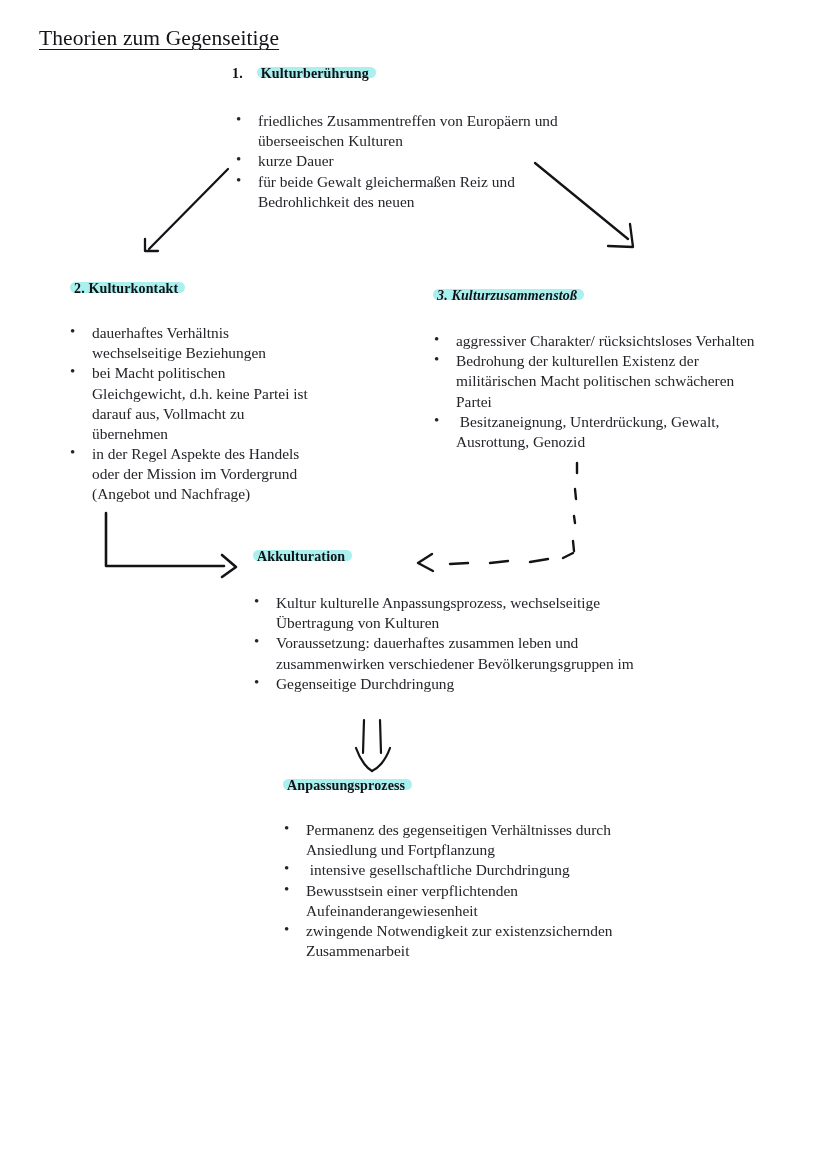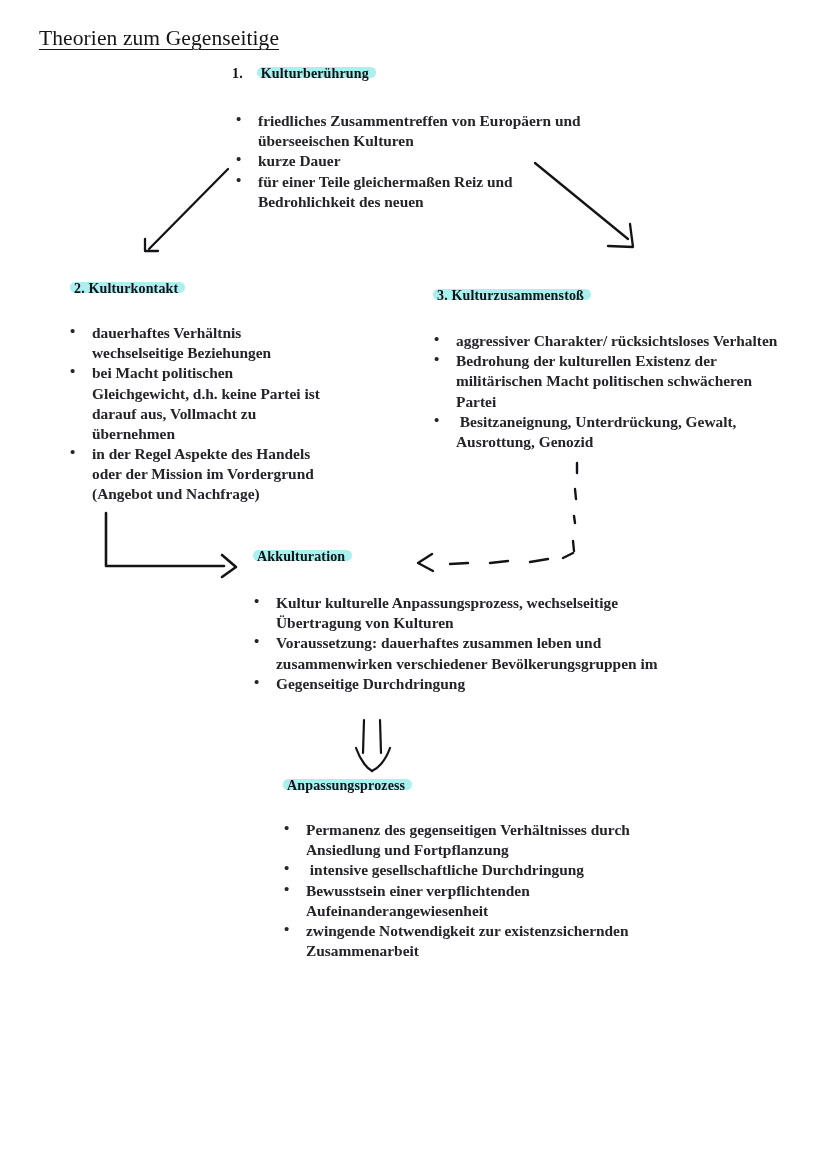--- a/index.html
+++ b/index.html
@@ -72,21 +72,20 @@
   
   .bullets {
     font-size: 15.4px;
     line-height: 1.31;
     color: #24242a;
   }
   .bullets .li {
     position: relative;
     padding-left: 26px;
     margin-bottom: 0px;
-    font-weight: bold;
   }
   .bullets .li::before {
     content: "\2022";
     position: absolute;
     left: 4px;
     top: -1px;
     font-size: 15px;
     color: #24242a;
   }
   .bullets .li .ln { display: block; white-space: pre; }
@@ -113,21 +112,21 @@
 
   <div class="blk bullets" id="bl-beruehrung" style="left:232px; top:111px; width:400px;">
       <div class="li">
         <span class="ln">friedliches Zusammentreffen von Europäern und</span>
         <span class="ln">überseeischen Kulturen</span>
       </div>
       <div class="li">
         <span class="ln">kurze Dauer</span>
       </div>
       <div class="li">
-        <span class="ln">für einer Teile gleichermaßen Reiz und</span>
+        <span class="ln">für beide Gewalt gleichermaßen Reiz und</span>
         <span class="ln">Bedrohlichkeit des neuen</span>
       </div>
     </div>
 
   <div class="blk heading" style="left:70px; top:281px;font-family:Liberation Serif, serif;">
     <span class="hl" style="--hl: #a9f0ef;">2. Kulturkontakt</span>
   </div>
 
   <div class="blk bullets" id="bl-kontakt" style="left:66px; top:323px; width:330px;">
       <div class="li">
@@ -140,21 +139,21 @@
         <span class="ln">darauf aus, Vollmacht zu</span>
         <span class="ln">übernehmen</span>
       </div>
       <div class="li">
         <span class="ln">in der Regel Aspekte des Handels</span>
         <span class="ln">oder der Mission im Vordergrund</span>
         <span class="ln">(Angebot und Nachfrage)</span>
       </div>
     </div>
 
-  <div class="blk heading" style="left:433px; top:288px;">
+  <div class="blk heading" style="left:433px; top:288px;font-style:italic;">
     <span class="hl" style="--hl: #a9f0ef;">3. Kulturzusammenstoß</span>
   </div>
 
   <div class="blk bullets" id="bl-zusammenstoss" style="left:430px; top:331px; width:380px;">
       <div class="li">
         <span class="ln">aggressiver Charakter/ rücksichtsloses Verhalten</span>
       </div>
       <div class="li">
         <span class="ln">Bedrohung der kulturellen Existenz der</span>
         <span class="ln">militärischen Macht politischen schwächeren</span>

